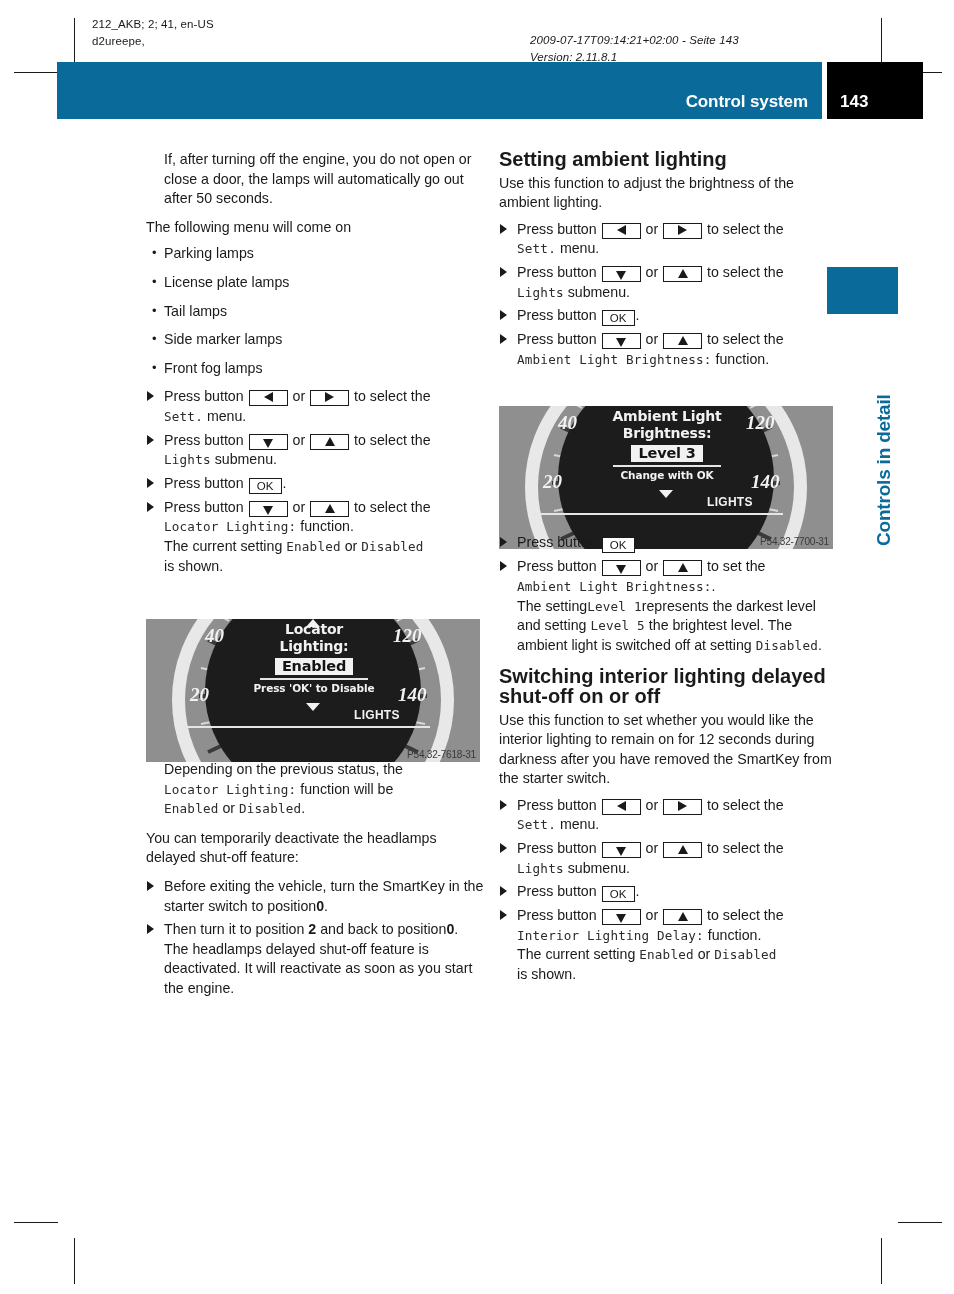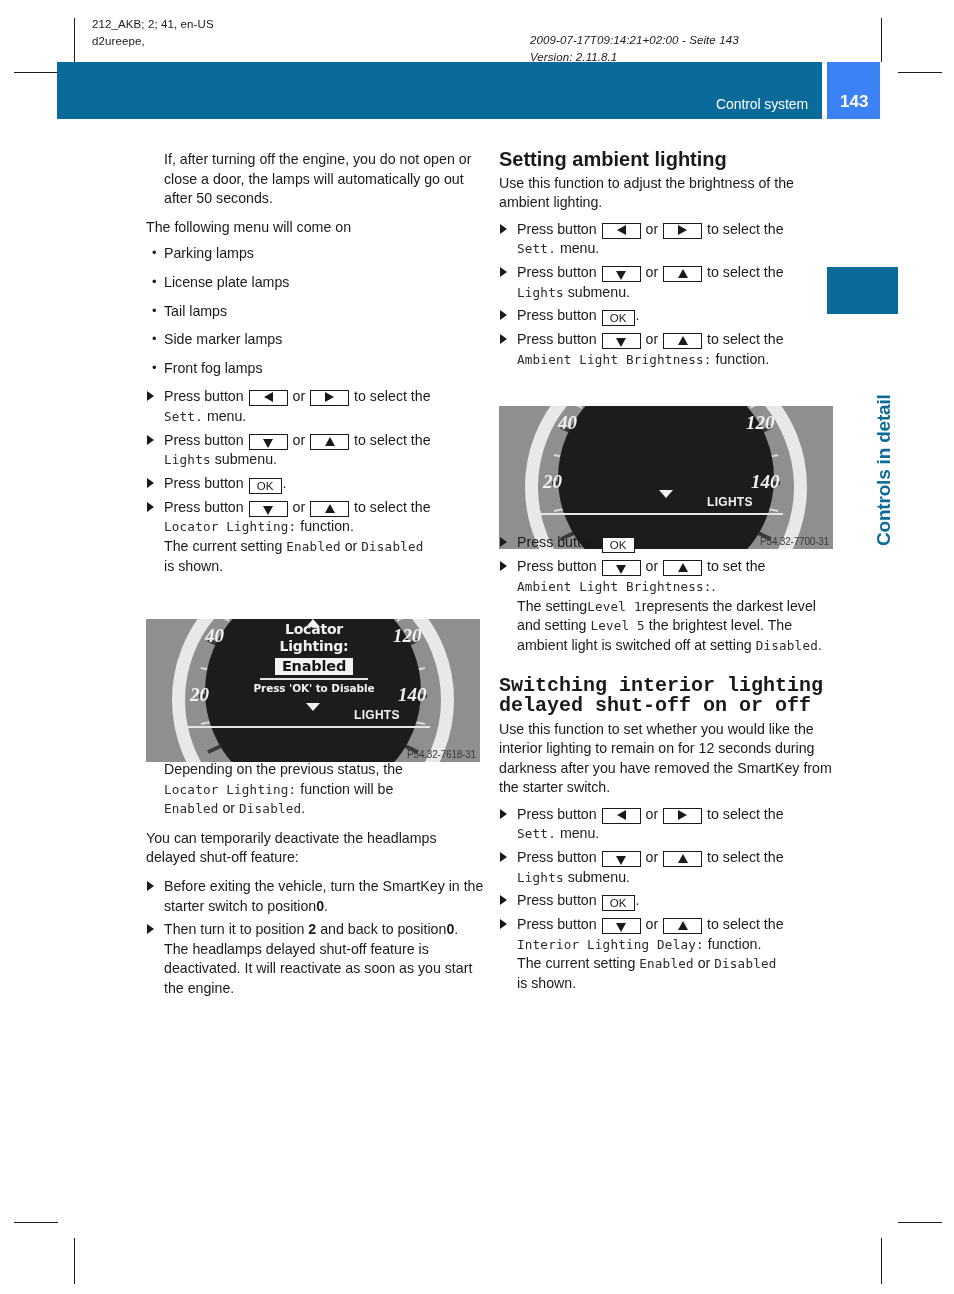--- a/index.html
+++ b/index.html
@@ -38,31 +38,32 @@
     left: 57px;
     top: 62px;
     width: 765px;
     height: 57px;
     background: #0a6b9b;
   }
   .header-page {
     position: absolute;
     left: 827px;
     top: 62px;
-    width: 53px;
+    width: 71px;
     height: 57px;
-    background: #3b82f6;
+    background: #000000;
+    padding-left: 25px;
   }
   .header-title {
     position: absolute;
     right: 14px;
     bottom: 7px;
     color: #ffffff;
-    font-size: 14px;
-    font-weight: normal;
+    font-size: 17px;
+    font-weight: bold;
     letter-spacing: -0.1px;
     white-space: nowrap;
   }
   .header-pagenum {
     position: absolute;
     left: 13px;
     bottom: 7px;
     color: #ffffff;
     font-size: 17px;
     font-weight: bold;
@@ -551,20 +552,27 @@
       <line x1="255" y1="137" x2="240" y2="137"></line>
         <line x1="36" y1="193" x2="49" y2="187"></line>
       <line x1="246" y1="193" x2="233" y2="187"></line>
     </g>
   </svg>
   <div class="dial-center"></div>
   <div class="dial-num n40">40</div>
   <div class="dial-num n20">20</div>
   <div class="dial-num n120">120</div>
   <div class="dial-num n140">140</div>
+  <div class="lcd">
+    <div class="lcd-title">Ambient Light</div>
+    <div class="lcd-title">Brightness:</div>
+    <div class="lcd-value">Level 3</div>
+    <div class="lcd-rule"></div>
+    <div class="lcd-hint">Change with OK</div>
+  </div>
   <div class="arrow-down-mark"></div>
   <div class="lcd-lights">LIGHTS</div>
   <div class="lcd-baseline"></div>
   <div class="fig-code">P54.32-7700-31</div>
 </div>
 
 <div class="col col-right">
 
   <h2 class="section">Setting ambient lighting</h2>
   <p class="body tight">Use this function to adjust the brightness of the ambient lighting.</p>
@@ -628,21 +636,21 @@
       <br>
       <span class="mono">Ambient Light Brightness:</span><span>.</span>
       <br>
       <span>The setting</span><span class="mono">Level 1</span><span>represents the darkest level and setting</span>
       <span class="mono">Level 5</span>
       <span>the brightest level. The ambient light is switched off at setting</span>
       <span class="mono">Disabled</span><span>.</span>
     </li>
   </ul>
 
-  <h2 class="section" style="margin-top:21px;font-family:Liberation Mono, monospace;">Switching interior lighting delayed shut-off on or off</h2>
+  <h2 class="section" style="margin-top:12px;">Switching interior lighting delayed shut-off on or off</h2>
   <p class="body tight">Use this function to set whether you would like the interior lighting to remain on for 12 seconds during darkness after you have removed the SmartKey from the starter switch.</p>
 
   <ul class="steps">
     <li>
       <span class="marker"></span>
       <span>Press button</span>
       <span class="key arrow"><i class="tri tri-left"></i></span>
       <span>or</span>
       <span class="key arrow"><i class="tri tri-right"></i></span>
       <span>to select the</span>

